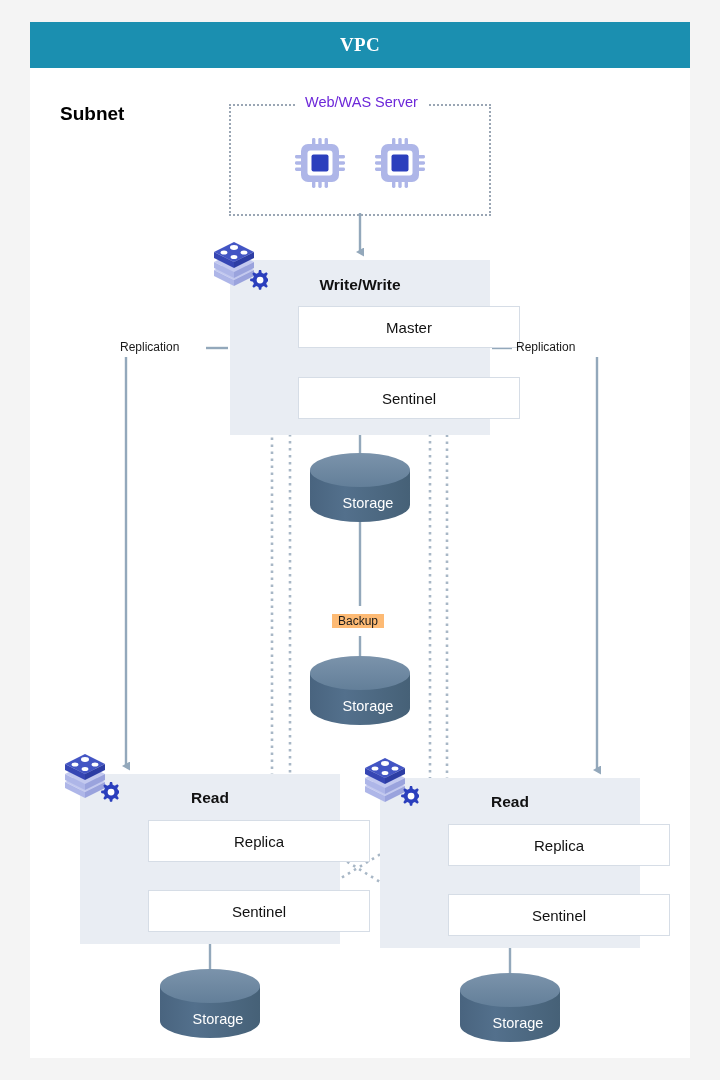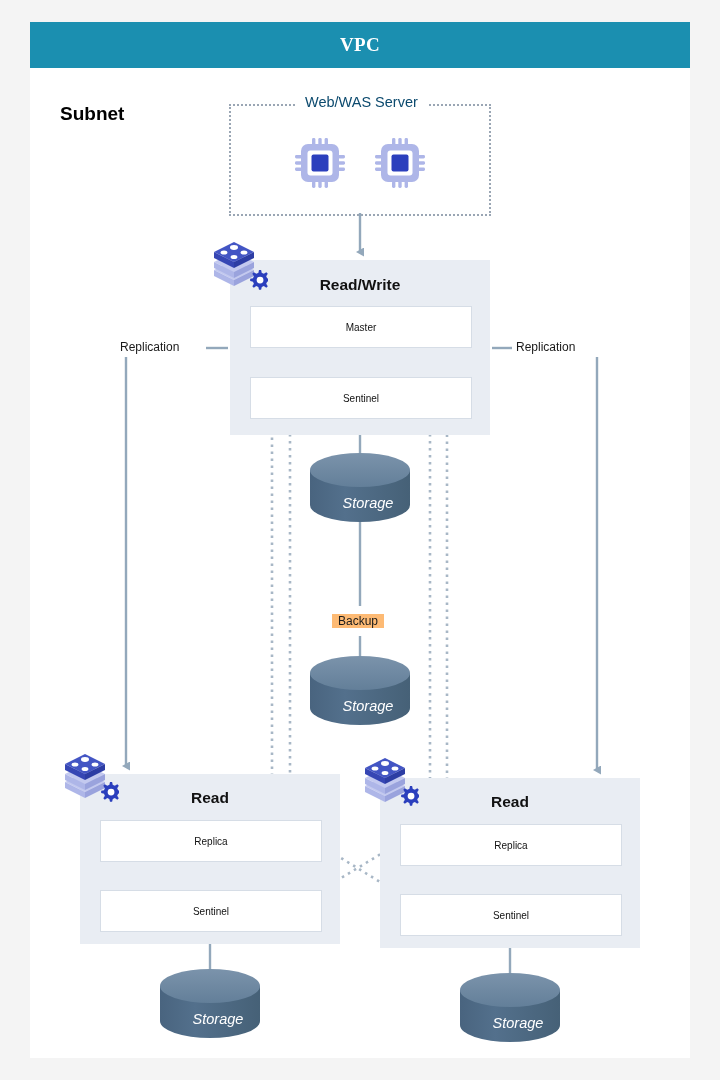--- a/index.html
+++ b/index.html
@@ -29,32 +29,32 @@
   .panel{
     position:absolute;background:#e9edf3;
   }
   .panel-title{
     position:absolute;width:100%;text-align:center;
     font-size:15.5px;font-weight:bold;color:#111111;
   }
   .inner-box{
     position:absolute;background:#ffffff;border:1px solid #d6dde6;
     display:flex;align-items:center;justify-content:center;
-    font-size:10px;color:#111111;
+    font-size:15px;color:#111111;margin-left:48px;
   }
   .dash-box{
     position:absolute;border:2px dotted #9aa6b4;
     background:transparent;
   }
   .dash-box-title{
     position:absolute;background:#ffffff;padding:0 9px;
-    font-size:14.5px;color:#0c4a6e;white-space:nowrap;
+    font-size:14.5px;color:#6d28d9;white-space:nowrap;
   }
   .storage{
-    position:absolute;width:116px;height:62px;font-style:italic;
+    position:absolute;width:116px;height:62px;
   }
   .storage .label{
     position:absolute;left:0;width:100%;bottom:11px;text-align:center;
     color:#ffffff;font-size:14.5px;
   }
   .cpu-icon{position:absolute;width:52px;height:52px;}
   .srv-icon{position:absolute;width:58px;height:52px;}
 </style>
 </head>
 <body>
@@ -217,21 +217,21 @@
         <rect x="44" y="24.3" width="7" height="3.4" rx="1.4"></rect>
         <rect x="44" y="30.6" width="7" height="3.4" rx="1.4"></rect>
       </g>
       <rect x="7" y="7" width="38" height="38" rx="7" fill="#aeb6e8"></rect>
       <rect x="13.5" y="13.5" width="25" height="25" rx="3" fill="#ffffff"></rect>
       <rect x="17.5" y="17.5" width="17" height="17" rx="2" fill="#2b3fbd"></rect>
     </svg>
   </div>
 
   <div class="panel" style="left:230px;top:260px;width:260px;height:175px;">
-    <div class="panel-title" style="top:16px;">Read/Write</div>
+    <div class="panel-title" style="top:16px;">Write/Write</div>
     <div class="inner-box" style="left:20px;top:46px;width:220px;height:40px;">Master</div>
     <div class="inner-box" style="left:20px;top:117px;width:220px;height:40px;">Sentinel</div>
   </div>
   <div class="srv-icon" style="left:210px;top:240px;">
     <svg viewBox="0 0 58 52" width="58" height="52">
       <g>
         <path d="M4,30 L24,20 L44,30 L24,40 Z" fill="#c3c9ef"></path>
         <path d="M4,30 L4,36 L24,46 L24,40 Z" fill="#aeb6e8"></path>
         <path d="M44,30 L44,36 L24,46 L24,40 Z" fill="#9aa3dd"></path>
         <path d="M4,22 L24,12 L44,22 L24,32 Z" fill="#c3c9ef"></path>

